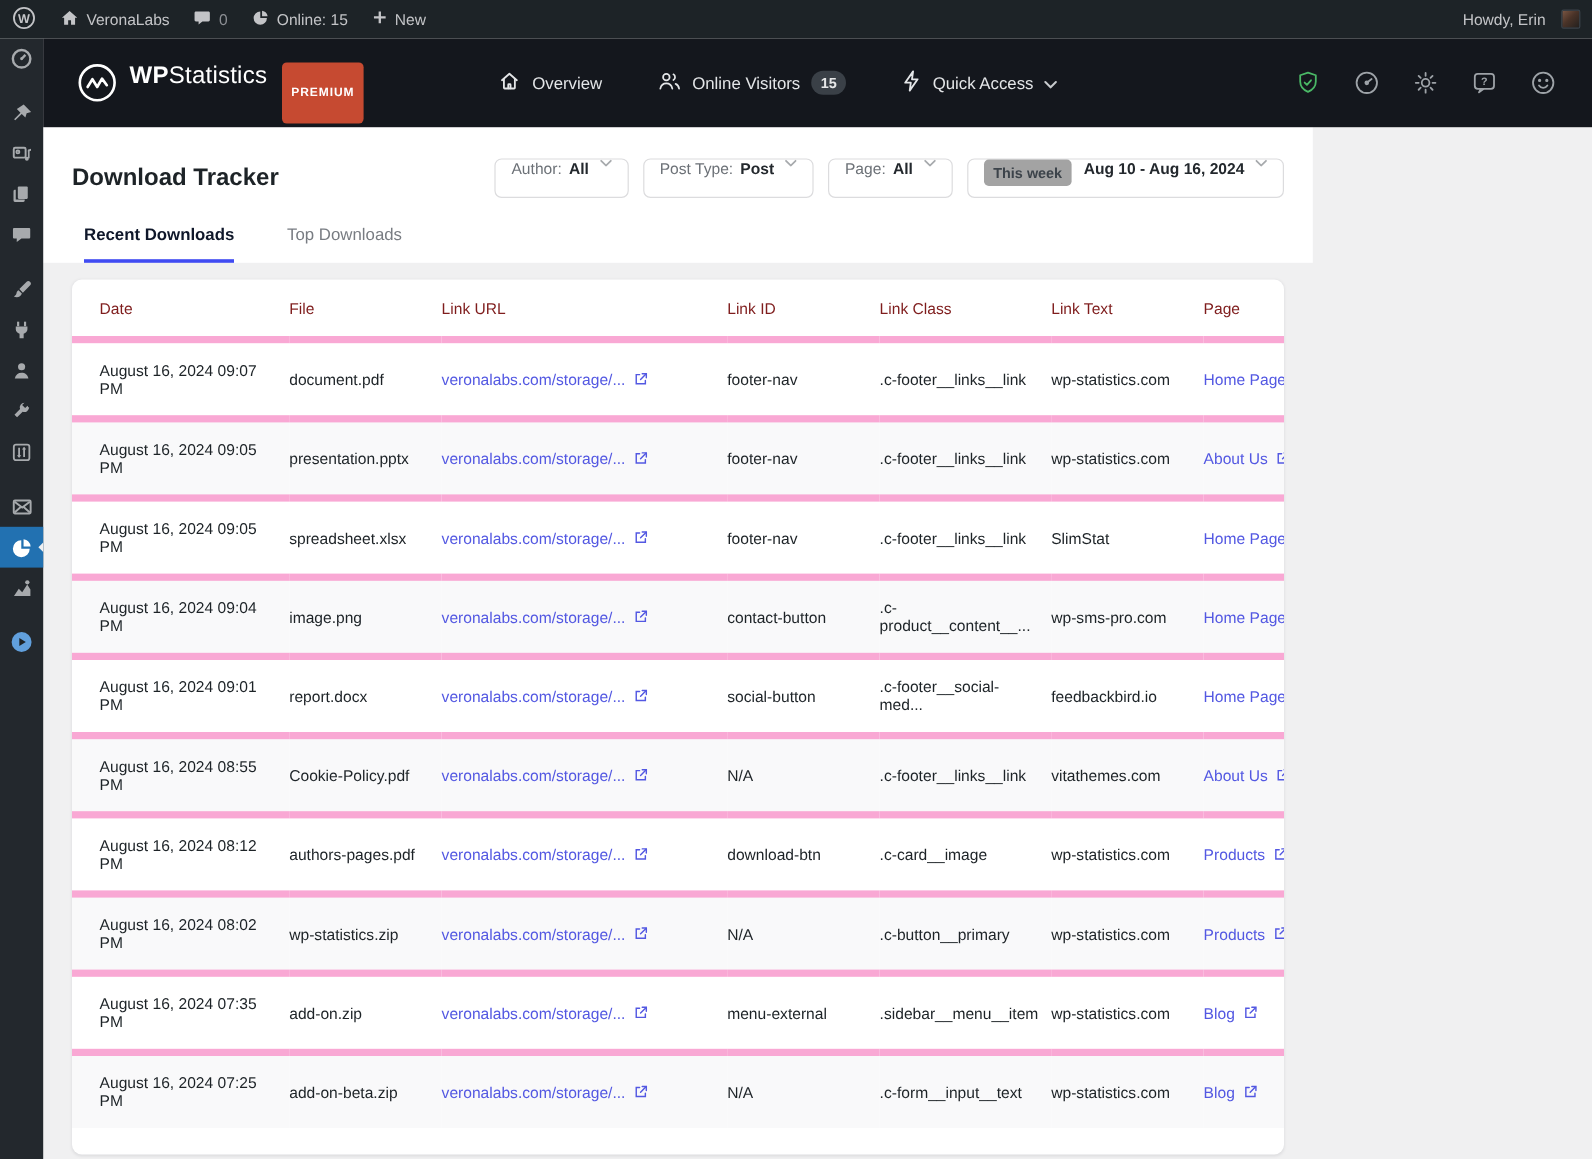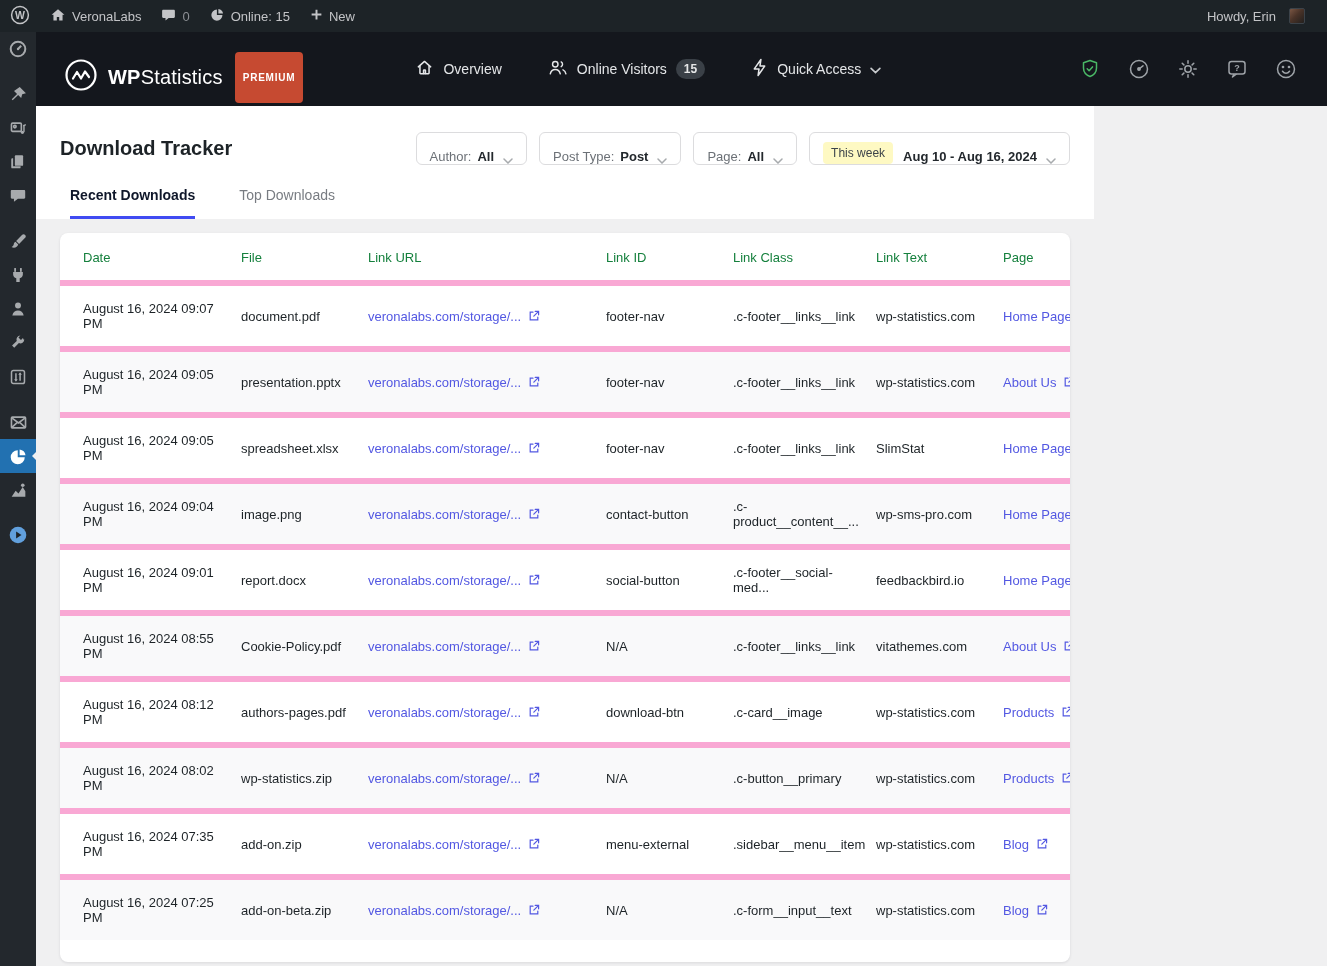--- a/index.html
+++ b/index.html
@@ -5,67 +5,67 @@
   * { margin:0; padding:0; box-sizing:border-box; }
   html,body { width:1327px; height:966px; overflow:hidden; }
   body { font-family:"Liberation Sans", sans-serif; background:#f0f0f1; position:relative; }
 
   
   #admin-bar { position:absolute; top:0; left:0; width:1327px; height:32px;
     background:#1d2327; display:flex; align-items:center; color:#c3c4c7; font-size:13px; z-index:30; }
   .ab-item { display:flex; align-items:center; gap:6px; padding:0 10px; height:32px; cursor:pointer; }
   .ab-item svg { flex:none; }
   .ab-dim { color:#8c8f94; }
-  .ab-right { margin-left:auto; display:flex; align-items:center; padding-right:12px; }
+  .ab-right { margin-left:auto; display:flex; align-items:center; }
   .avatar { width:16px; height:16px; border-radius:2px; margin-left:7px;
     background:linear-gradient(135deg,#7a5643 0%,#4a3328 45%,#23201e 100%); border:1px solid #3c434a; }
 
   
   #sidebar { position:absolute; top:32px; left:0; width:36px; height:934px; background:#23282d; z-index:20; }
   .sb-item { width:36px; height:34px; display:flex; align-items:center; justify-content:center;
     position:relative; cursor:pointer; }
   .sb-item.gap { margin-top:11px; }
   .sb-item.active { background:#2271b1; }
   .sb-item.active::after { content:""; position:absolute; right:0; top:50%; transform:translateY(-50%);
     border:4px solid transparent; border-right-color:#f0f0f1; }
 
   
   #ws-header { position:absolute; top:32px; left:36px; width:1291px; height:74px; background:#14171d;
     display:flex; align-items:center; padding:0 30px 0 28px; z-index:25; }
-  .brand { display:flex; align-items:center; gap:10px; cursor:pointer;margin-top:16px; }
+  .brand { display:flex; gap:10px; cursor:pointer;margin-top:16px; }
   .brand-text { color:#fff; font-size:20px; letter-spacing:.2px; }
   .brand-text b { font-weight:700; }
   .premium-badge { background:#c64a31; color:#fff; font-size:10px; font-weight:700; letter-spacing:.8px;
     border-radius:4px; padding:20px 8px; margin-left:2px; }
   #ws-nav { display:flex; align-items:center; gap:46px; margin-left:112px; }
   .nav-item { display:flex; align-items:center; gap:9px; color:#e4e6e8; font-size:14px; cursor:pointer;justify-content:flex-end; }
   .nav-badge { background:#3a4047; color:#e6e7e8; border-radius:10px; font-size:12px; padding:3px 8px;font-weight:bold; }
   #header-actions { margin-left:auto; display:flex; align-items:center; gap:27px; }
   .hdr-icon { cursor:pointer; display:flex; }
 
   
   #content { position:absolute; top:106px; left:36px; width:1058px; height:860px; background:#f0f0f1; }
   .title-band { background:#fff; padding:26px 24px 0 24px; }
   .title-row { display:flex; align-items:center; justify-content:space-between; }
   h1 { font-size:20px; font-weight:700; color:#1d2327; }
   .filters { display:flex; gap:12px; align-items:center; }
-  .filter { display:flex; align-items:flex-end; gap:6px; background:#fff; border:1px solid #dcdcde;
+  .filter { display:flex; align-items:flex-start; gap:6px; background:#fff; border:1px solid #dcdcde;
     border-radius:6px; padding:0 13px; height:33px; font-size:13px; color:#6c7177; cursor:pointer;
     font-family:"Liberation Sans",sans-serif; }
   .filter b { color:#23282d; font-weight:700; }
-  .filter .pill { background:#fef9c3; color:#3c434a; border-radius:4px; padding:4px 8px; font-size:12px; margin-right:4px; }
+  .filter .pill { background:#a3a3a3; color:#3c434a; border-radius:4px; padding:4px 8px; font-size:12px; margin-right:4px;font-weight:bold; }
   .filter svg { margin-left:3px; }
   .tabs { display:flex; gap:44px; margin-top:22px; padding-left:10px; }
   .tab { font-size:14px; color:#787c82; padding-bottom:13px; cursor:pointer; border-bottom:3px solid transparent; }
   .tab.active { color:#0f172a; font-weight:700; border-bottom-color:#404BF2; }
 
   .card { margin:14px 24px 0 24px; background:#fff; border-radius:8px;
     box-shadow:0 1px 3px rgba(16,24,40,.1); padding-bottom:22px; overflow:hidden; }
   table { width:100%; border-collapse:collapse; font-size:13px; table-layout:fixed; }
-  th { text-align:left; color:#15803d; font-weight:400; padding:17px 8px 15px 0; }
+  th { text-align:left; color:#7f1d1d; font-weight:400; padding:17px 8px 15px 0; }
   th:first-child, td:first-child { padding-left:23px; }
   th:last-child, td:last-child { text-align:right; padding-right:23px;margin-top:44px; }
   td { padding:15px 8px 15px 0; color:#1d2327; }
   tbody tr { border-top:6px solid #f9a8d4; }
   tbody tr:nth-child(even) { background:#f9f9fa; }
   col.c-date{width:181px} col.c-file{width:127px} col.c-url{width:238px} col.c-id{width:127px}
   col.c-class{width:143px} col.c-text{width:127px} col.c-page{width:160px} col.c-ui{width:140px}
   a.link { color:#5358e2; text-decoration:none; cursor:pointer; white-space:nowrap; }
   a.link svg { vertical-align:-1px; margin-left:3px; }
   .ui-icons { display:flex; gap:9px; align-items:center; justify-content:flex-end; }

